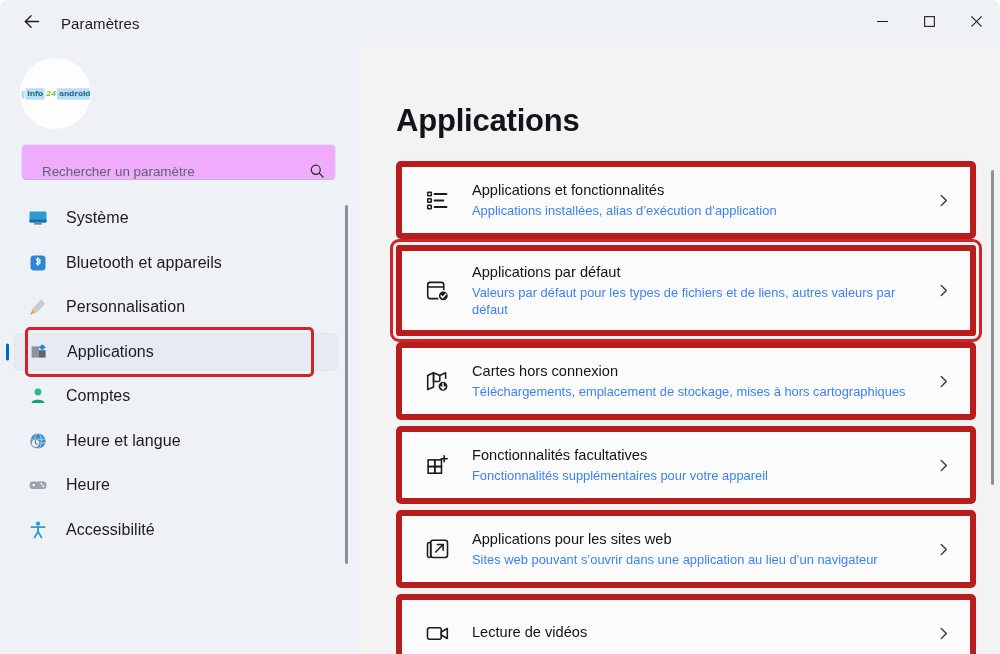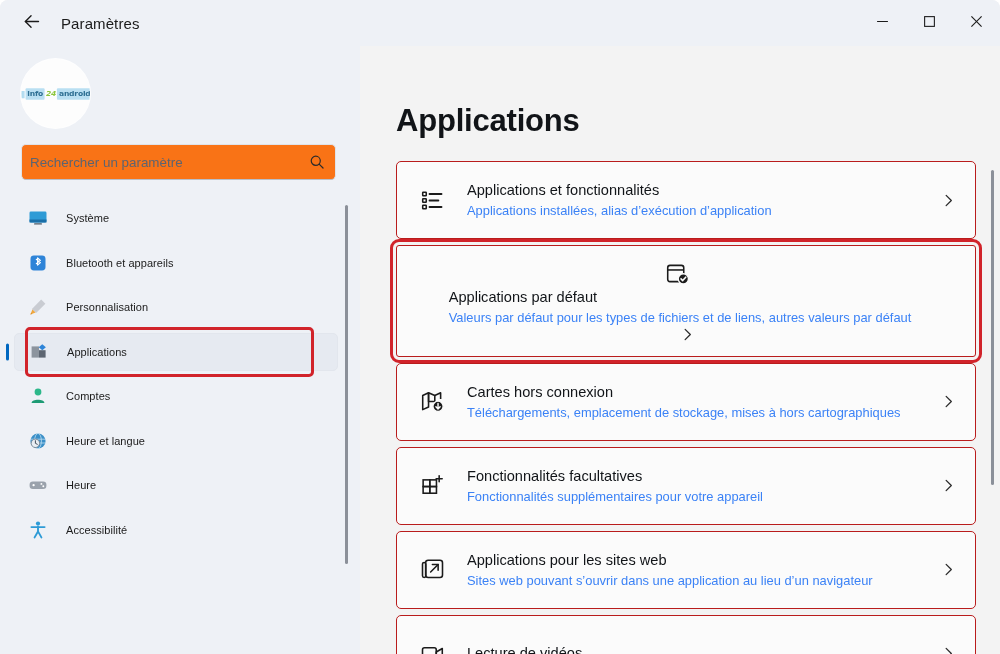--- a/index.html
+++ b/index.html
@@ -113,26 +113,26 @@
   .wmark .num { color: #8dc63f; padding: 0 1px; font-style: italic; }
   .wmark .chip2 {
     background: #b9dff2; color: #2e6f93;
     padding: 2px 2px; border-radius: 1px;
   }
 
   
   .search-wrap { padding: 0 24px 0 21px; }
   .search-box {
     height: 36px;
-    background: #f97316;
+    background: #f0abfc;
     border: 1px solid #dfe3e9;
     border-bottom: 1.6px solid #b9bec7;
     border-radius: 5px;
-    display: flex; align-items: center;
-    padding: 0 10px 0 8px;
+    display: flex; align-items: flex-end;
+    padding: 0 10px 0 20px;
     cursor: text;
   }
   .search-box input {
     flex: 1 1 auto;
     border: 0; outline: 0; background: transparent;
     font-size: 13.4px;
     color: #1b1b1b;
     font-family: inherit;
   }
   .search-box input::placeholder { color: #5d6470; }
@@ -171,21 +171,21 @@
     border-radius: 2px;
   }
   .nav-ico {
     width: 22px; height: 22px;
     flex: 0 0 22px;
     display: flex; align-items: center; justify-content: center;
     margin-right: 17px;
   }
   .nav-ico svg { width: 20px; height: 20px; display: block; }
   .nav-label {
-    font-size: 11px;
+    font-size: 16px;
     color: #1b1b1b;
     letter-spacing: .05px;
   }
 
   
   .sb-track {
     position: absolute;
     right: 12px; top: 6px; bottom: 32px;
     width: 3px;
   }
@@ -215,30 +215,30 @@
     margin-top: 57px;
     margin-bottom: 0;
     letter-spacing: -.2px;
   }
 
   .cards { margin-top: 22px; }
 
   .card {
     position: relative;
     background: #fbfbfb;
-    border: 1px solid #b91c1c;
+    border: 6px solid #b91c1c;
     border-radius: 5px;
     min-height: 78px;
     display: flex;
     align-items: center;
     padding: 12px 18px 12px 20px;
     margin-bottom: 6px;
     cursor: pointer;
   }
-  .card.tall { min-height: 86px; flex-direction: column; }
+  .card.tall { min-height: 86px; }
 
   .card-hl {
     outline: 3px solid #d1232a;
     outline-offset: 3px;
     border-radius: 3px;
   }
 
   .card-ico {
     width: 30px; height: 30px;
     flex: 0 0 30px;

